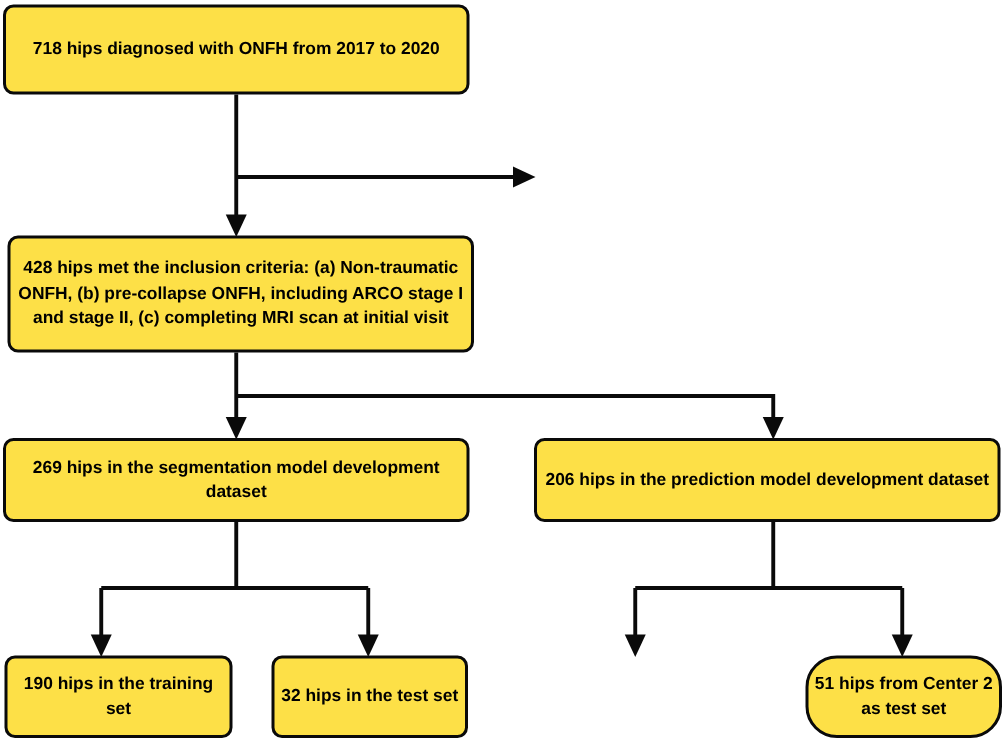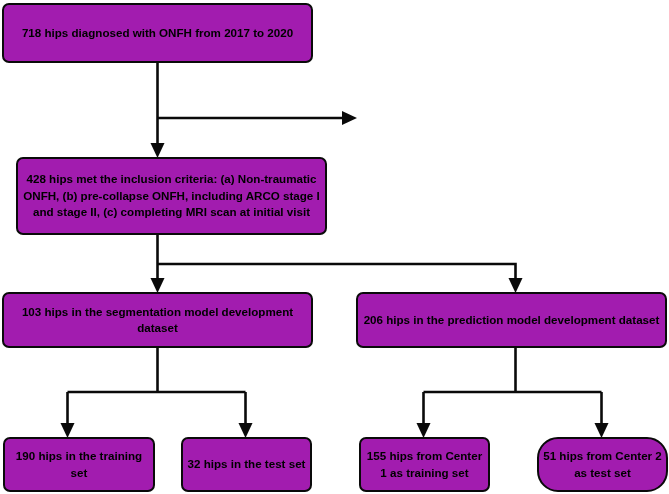--- a/index.html
+++ b/index.html
@@ -13,21 +13,21 @@
     height: 494px;
     background: #ffffff;
     font-family: "Liberation Sans", sans-serif;
     overflow: hidden;
   }
   .node {
     position: absolute;
     box-sizing: border-box;
     border: 2.6px solid #0a0a0a;
     border-radius: 7px;
-    background: #a21caf;
+    background: #fde047;
     display: flex;
     align-items: center;
     justify-content: center;
     text-align: center;
     color: #000000;
     font-weight: bold;
     font-size: 11.6px;
     line-height: 1.42;
     padding: 2px 4px;
   }
@@ -105,41 +105,38 @@
       <line x1="601.5" y1="392" x2="601.5" y2="430"></line>
       <polygon points="601.5,438 594.5,423 608.5,423"></polygon>
     </g>
   </svg>
 
   <div class="node" style="left:2px; top:3px; width:311px; height:60px;">
     <span class="txt">718 hips diagnosed with ONFH from 2017 to 2020</span>
   </div>
 
 
-  <div class="node" style="left:16px; top:157px; width:311px; height:78px;">
+  <div class="node" style="left:5px; top:157px; width:311px; height:78px;">
     <span class="txt">428 hips met the inclusion criteria: (a) Non-traumatic ONFH, (b) pre-collapse ONFH, including ARCO stage I and stage II, (c) completing MRI scan at initial visit</span>
   </div>
 
   <div class="node" style="left:2px; top:292px; width:311px; height:56px;">
-    <span class="txt">103 hips in the segmentation model development dataset</span>
+    <span class="txt">269 hips in the segmentation model development dataset</span>
   </div>
 
   <div class="node" style="left:356px; top:292px; width:311px; height:56px;">
     <span class="txt">206 hips in the prediction model development dataset</span>
   </div>
 
   <div class="node" style="left:3px; top:437px; width:152px; height:55px;">
     <span class="txt">190 hips in the training set</span>
   </div>
 
   <div class="node" style="left:181px; top:437px; width:131px; height:55px;">
     <span class="txt">32 hips in the test set</span>
   </div>
 
-  <div class="node" style="left:359px; top:437px; width:131px; height:55px;">
-    <span class="txt">155 hips from Center 1 as training set</span>
-  </div>
 
   <div class="node" style="left:537px; top:437px; width:131px; height:55px;border-radius:21px;">
     <span class="txt">51 hips from Center 2 as test set</span>
   </div>
 
 </div>
 
 </body></html>

